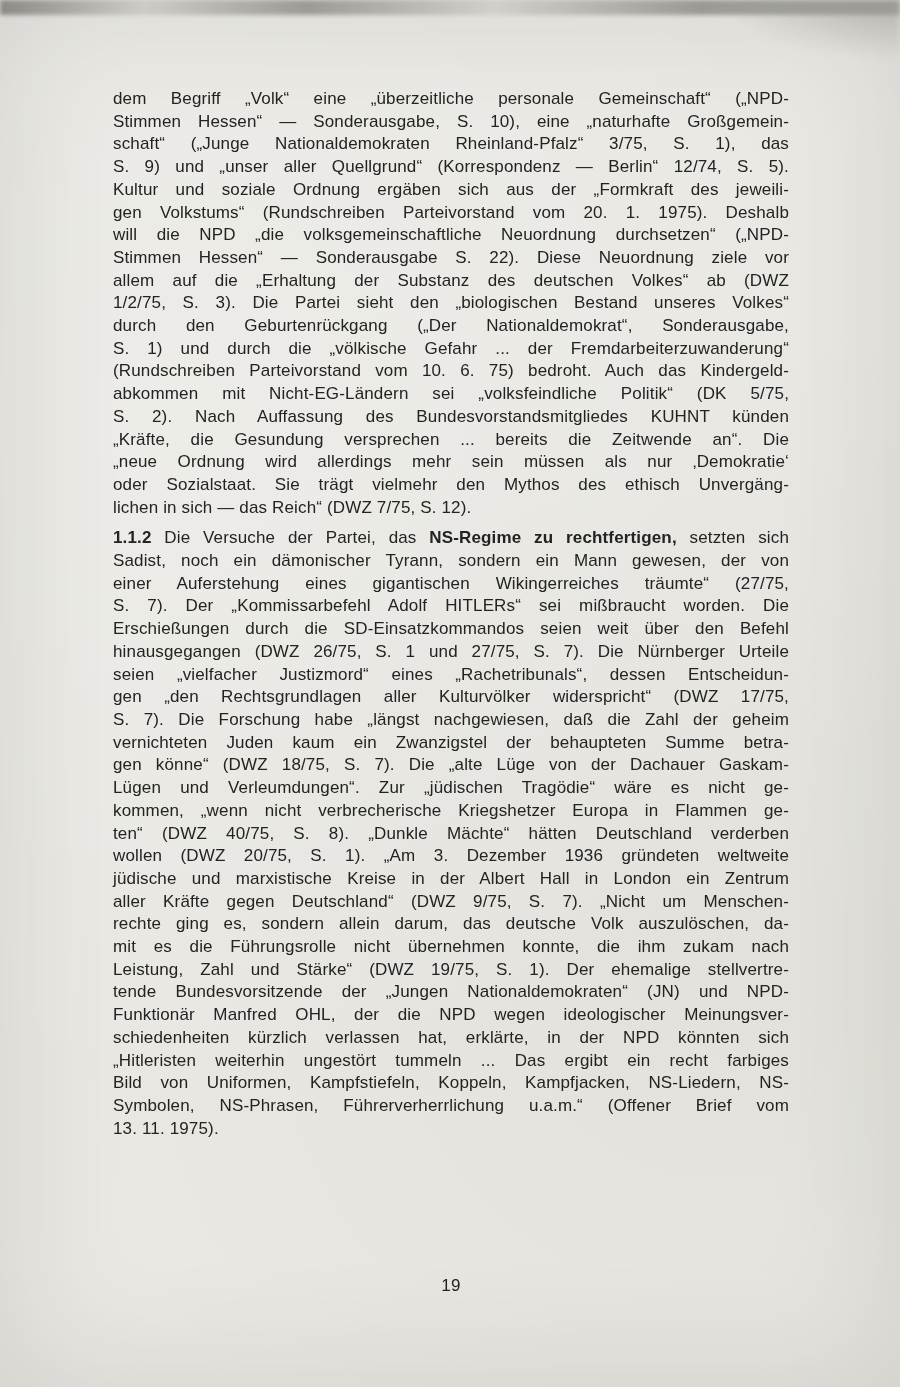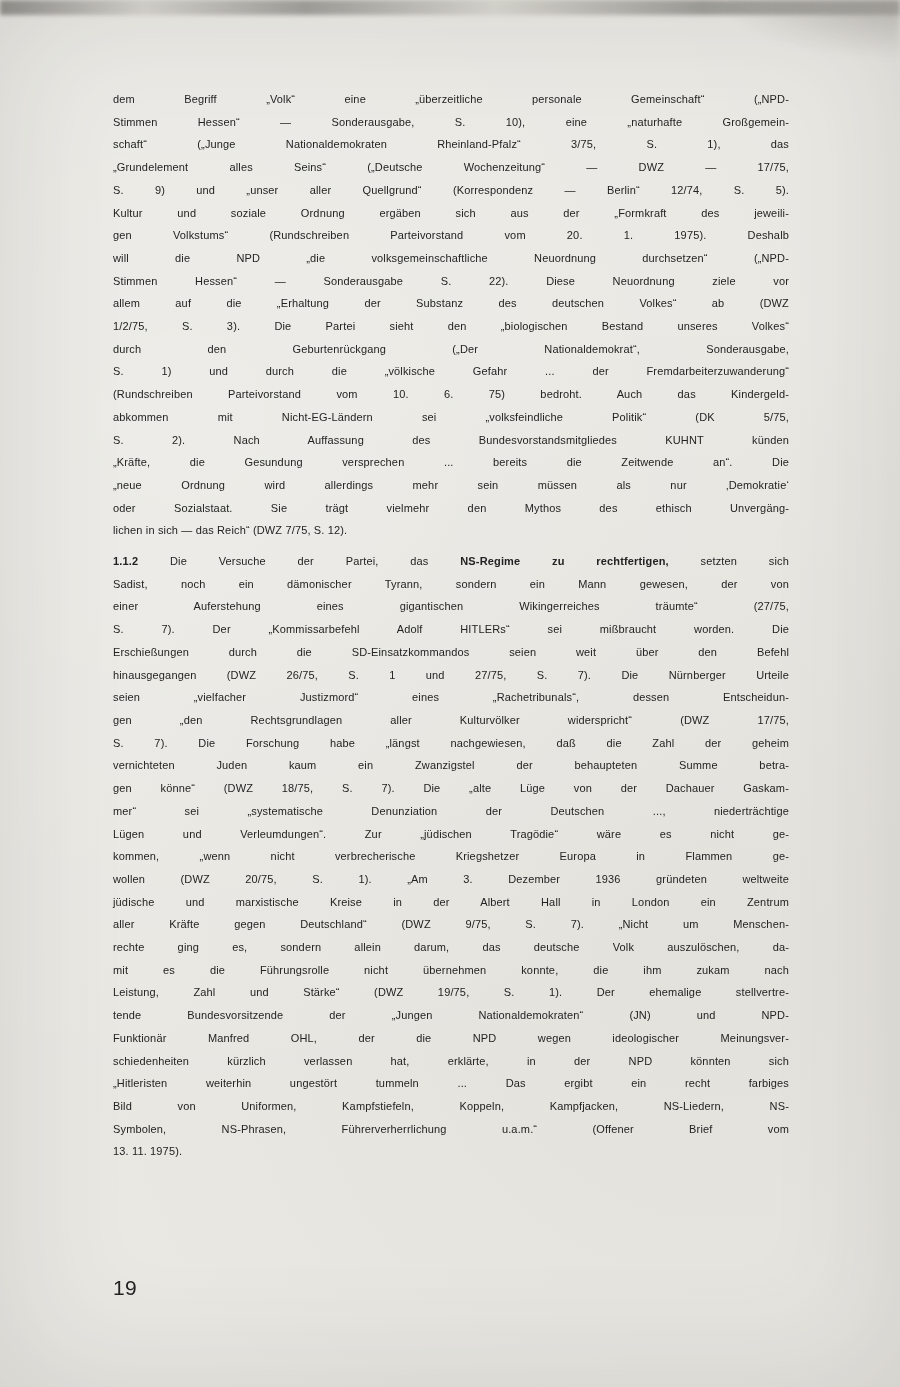--- a/index.html
+++ b/index.html
@@ -37,55 +37,54 @@
     top: 0; right: 0;
     width: 180px; height: 60px;
     background: radial-gradient(ellipse at top right, rgba(90,88,82,0.30), rgba(0,0,0,0) 70%);
     filter: blur(3px);
   }
   .text-block {
     position: absolute;
     left: 113px;
     top: 88px;
     width: 676px;
-    font-size: 11px;
+    font-size: 17px;
     line-height: 22.7px;
     letter-spacing: 0.15px;
   }
   .paragraph + .paragraph { margin-top: 8px; }
   .line {
     text-align: justify;
     text-align-last: justify;
     white-space: normal;
     min-height: 22.7px;
   }
   .line.last-line { text-align-last: left; }
   .line strong { font-weight: bold; }
   .page-number {
     position: absolute;
     left: 113px;
     top: 1276px;
     width: 676px;
-    text-align: left;
-    font-size: 21px;
+    text-align: center;
+    font-size: 17px;
     letter-spacing: 0.3px;
   }
 </style>
 </head>
 <body>
 
 <div class="scan-page">
   <div class="scan-artifact-top"></div>
   <div class="scan-artifact-corner"></div>
   <div class="text-block">
       <div class="paragraph">
         <div class="line"><span>dem Begriff „Volk“ eine „überzeitliche personale Gemeinschaft“ („NPD-</span></div>
         <div class="line"><span>Stimmen Hessen“ — Sonderausgabe, S. 10), eine „naturhafte Großgemein-</span></div>
         <div class="line"><span>schaft“ („Junge Nationaldemokraten Rheinland-Pfalz“ 3/75, S. 1), das</span></div>
-        <div class="line"><span>„Grundelement alles Seins“ („Deutsche Wochenzeitung“ — DWZ — 17/75,</span></div>
         <div class="line"><span>S. 9) und „unser aller Quellgrund“ (Korrespondenz — Berlin“ 12/74, S. 5).</span></div>
         <div class="line"><span>Kultur und soziale Ordnung ergäben sich aus der „Formkraft des jeweili-</span></div>
         <div class="line"><span>gen Volkstums“ (Rundschreiben Parteivorstand vom 20. 1. 1975). Deshalb</span></div>
         <div class="line"><span>will die NPD „die volksgemeinschaftliche Neuordnung durchsetzen“ („NPD-</span></div>
         <div class="line"><span>Stimmen Hessen“ — Sonderausgabe S. 22). Diese Neuordnung ziele vor</span></div>
         <div class="line"><span>allem auf die „Erhaltung der Substanz des deutschen Volkes“ ab (DWZ</span></div>
         <div class="line"><span>1/2/75, S. 3). Die Partei sieht den „biologischen Bestand unseres Volkes“</span></div>
         <div class="line"><span>durch den Geburtenrückgang („Der Nationaldemokrat“, Sonderausgabe,</span></div>
         <div class="line"><span>S. 1) und durch die „völkische Gefahr ... der Fremdarbeiterzuwanderung“</span></div>
         <div class="line"><span>(Rundschreiben Parteivorstand vom 10. 6. 75) bedroht. Auch das Kindergeld-</span></div>
@@ -101,23 +100,23 @@
         <div class="line"><span>Sadist, noch ein dämonischer Tyrann, sondern ein Mann gewesen, der von</span></div>
         <div class="line"><span>einer Auferstehung eines gigantischen Wikingerreiches träumte“ (27/75,</span></div>
         <div class="line"><span>S. 7). Der „Kommissarbefehl Adolf HITLERs“ sei mißbraucht worden. Die</span></div>
         <div class="line"><span>Erschießungen durch die SD-Einsatzkommandos seien weit über den Befehl</span></div>
         <div class="line"><span>hinausgegangen (DWZ 26/75, S. 1 und 27/75, S. 7). Die Nürnberger Urteile</span></div>
         <div class="line"><span>seien „vielfacher Justizmord“ eines „Rachetribunals“, dessen Entscheidun-</span></div>
         <div class="line"><span>gen „den Rechtsgrundlagen aller Kulturvölker widerspricht“ (DWZ 17/75,</span></div>
         <div class="line"><span>S. 7). Die Forschung habe „längst nachgewiesen, daß die Zahl der geheim</span></div>
         <div class="line"><span>vernichteten Juden kaum ein Zwanzigstel der behaupteten Summe betra-</span></div>
         <div class="line"><span>gen könne“ (DWZ 18/75, S. 7). Die „alte Lüge von der Dachauer Gaskam-</span></div>
-        <div class="line"><span>mer“ sei „systematische Denunziation der Deutschen ..., niederträchtige</span></div>
         <div class="line"><span>Lügen und Verleumdungen“. Zur „jüdischen Tragödie“ wäre es nicht ge-</span></div>
         <div class="line"><span>kommen, „wenn nicht verbrecherische Kriegshetzer Europa in Flammen ge-</span></div>
+        <div class="line"><span>ten“ (DWZ 40/75, S. 8). „Dunkle Mächte“ hätten Deutschland verderben</span></div>
         <div class="line"><span>wollen (DWZ 20/75, S. 1). „Am 3. Dezember 1936 gründeten weltweite</span></div>
         <div class="line"><span>jüdische und marxistische Kreise in der Albert Hall in London ein Zentrum</span></div>
         <div class="line"><span>aller Kräfte gegen Deutschland“ (DWZ 9/75, S. 7). „Nicht um Menschen-</span></div>
         <div class="line"><span>rechte ging es, sondern allein darum, das deutsche Volk auszulöschen, da-</span></div>
         <div class="line"><span>mit es die Führungsrolle nicht übernehmen konnte, die ihm zukam nach</span></div>
         <div class="line"><span>Leistung, Zahl und Stärke“ (DWZ 19/75, S. 1). Der ehemalige stellvertre-</span></div>
         <div class="line"><span>tende Bundesvorsitzende der „Jungen Nationaldemokraten“ (JN) und NPD-</span></div>
         <div class="line"><span>Funktionär Manfred OHL, der die NPD wegen ideologischer Meinungsver-</span></div>
         <div class="line"><span>schiedenheiten kürzlich verlassen hat, erklärte, in der NPD könnten sich</span></div>
         <div class="line"><span>„Hitleristen weiterhin ungestört tummeln ... Das ergibt ein recht farbiges</span></div>

